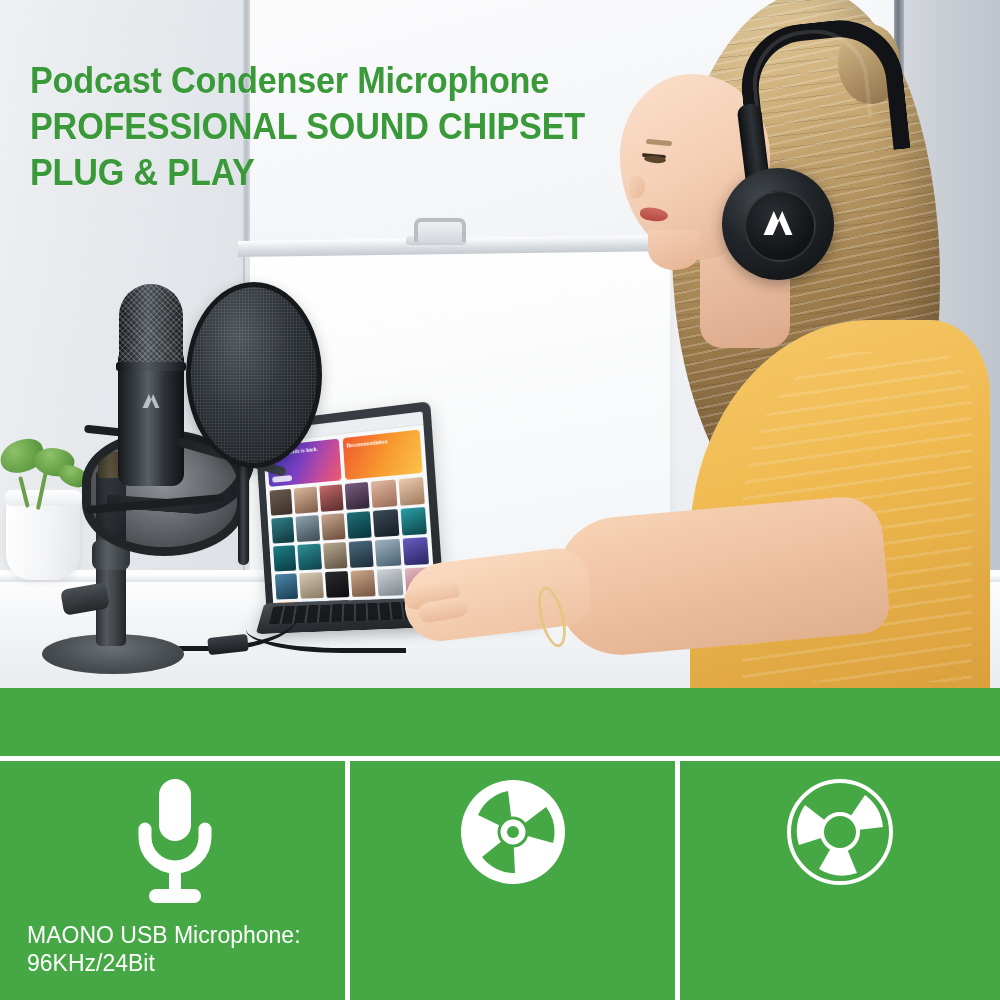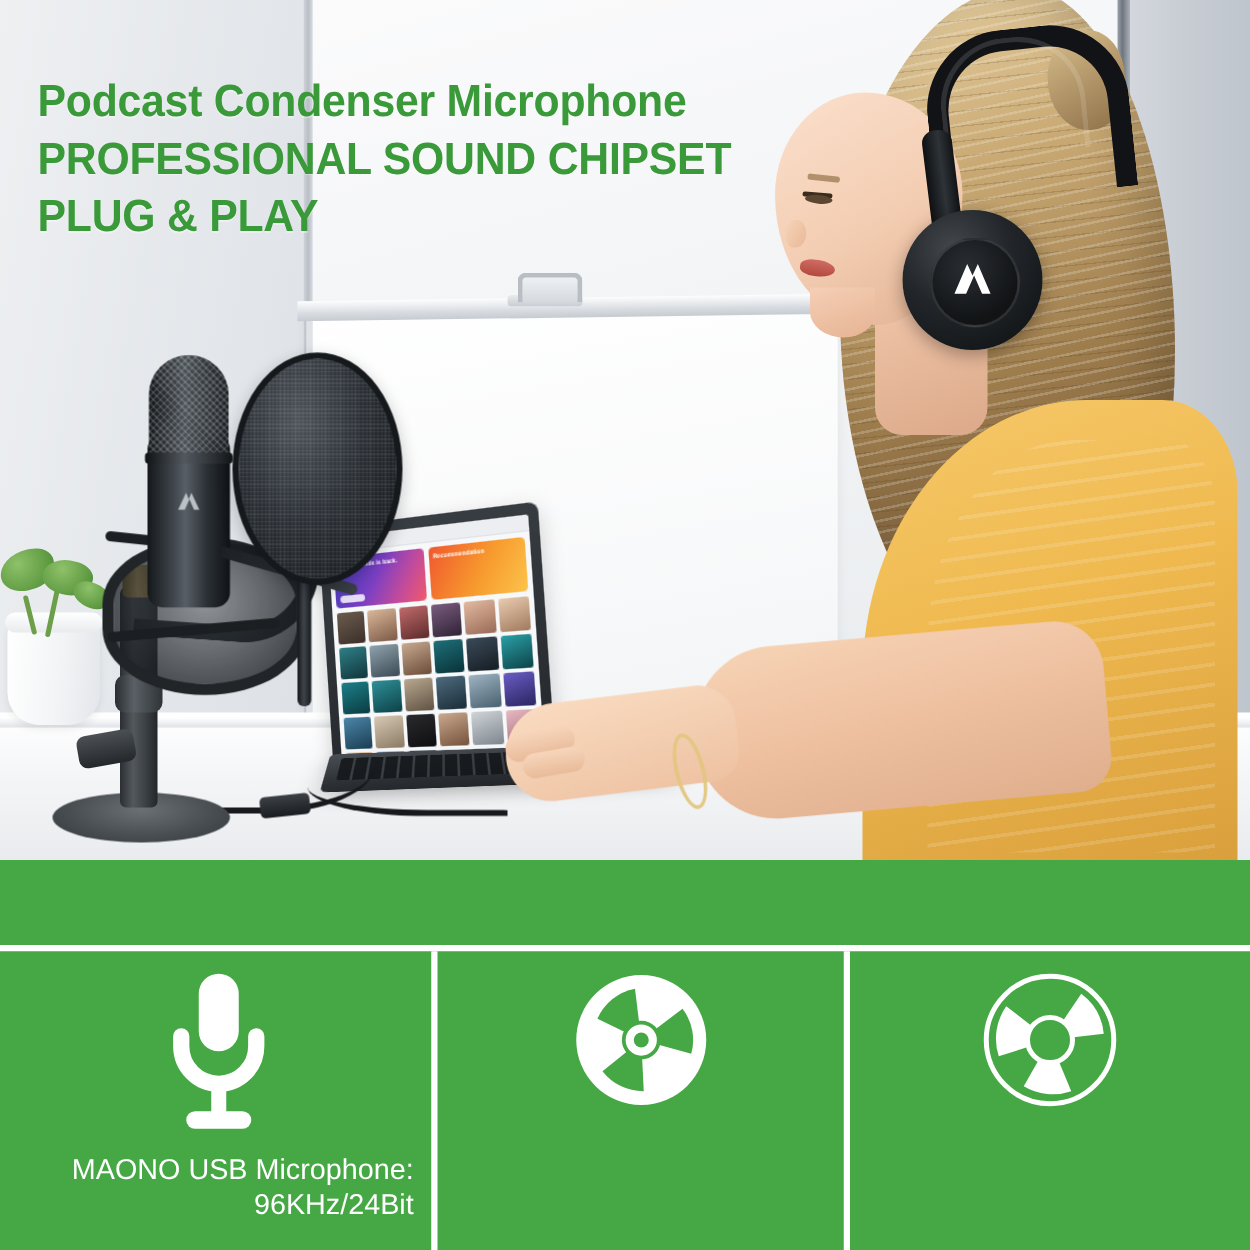--- a/index.html
+++ b/index.html
@@ -199,21 +199,21 @@
        background:radial-gradient(circle at 40% 32%,#2a2e33,#111315 70%);
        border:2px solid rgba(255,255,255,.12);}
   .hp-logo{position:absolute;left:761px;top:208px;width:34px;height:30px;}
 
   
   .band{position:absolute;left:0;top:688px;width:1000px;height:312px;background:#45a845;}
   .hline{position:absolute;left:0;top:756px;width:1000px;height:5px;background:#fff;}
   .vline{position:absolute;top:761px;width:5px;height:239px;background:#fff;}
 
   .panel{position:absolute;top:761px;height:239px;}
-  .p1{left:5px;width:340px;text-align:right;}
+  .p1{left:5px;width:340px;}
   .p2{left:350px;width:325px;}
   .p3{left:680px;width:320px;}
   .panel-icon{position:absolute;left:0;right:0;top:16px;display:flex;justify-content:center;}
   .panel-label{position:absolute;left:22px;right:14px;bottom:22px;color:#fff;
        font-size:23px;line-height:1.24;}
   .p2 .panel-label,.p3 .panel-label{left:24px;bottom:32px;}
 
   
   .headline{position:absolute;left:30px;top:58px;width:640px;color:#3a9a3a;
        font-weight:bold;font-size:36px;line-height:1.28;letter-spacing:-.2px;

